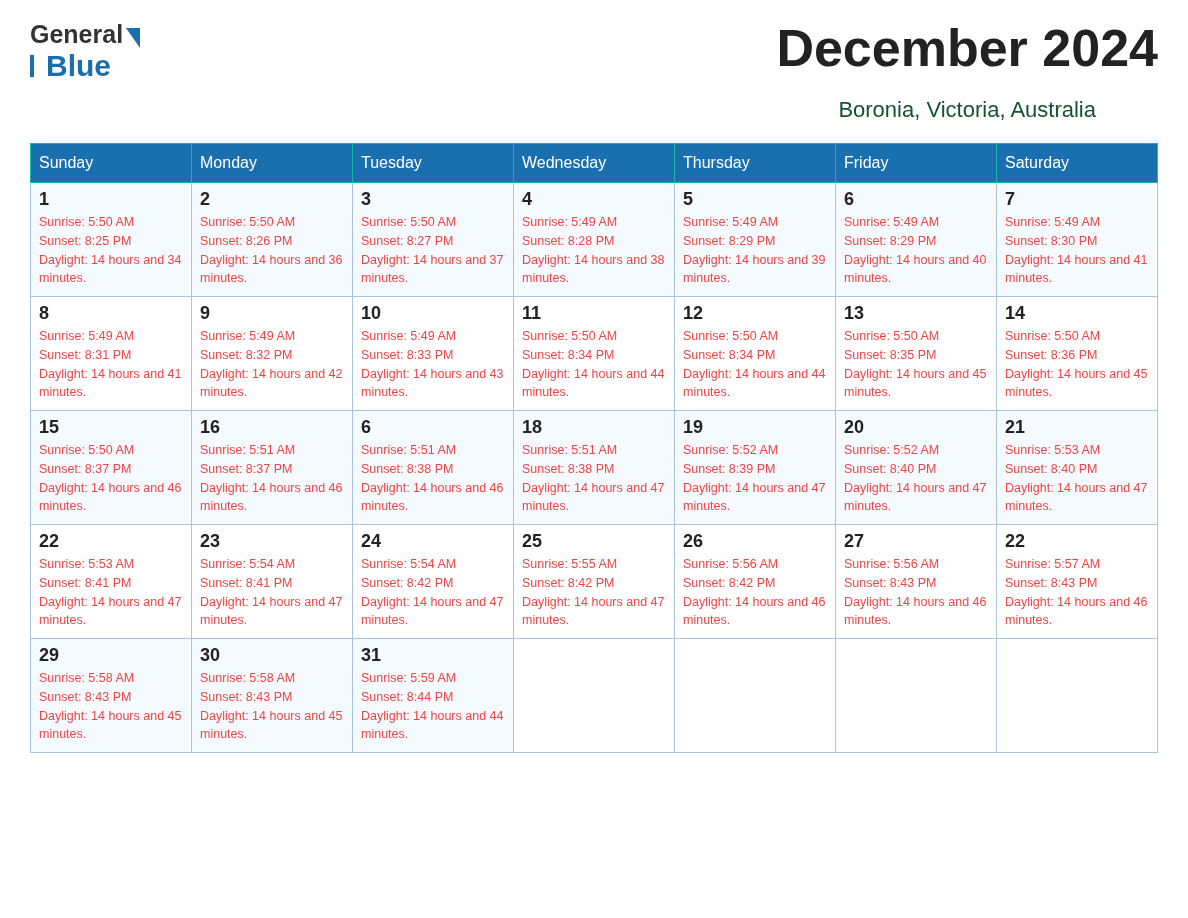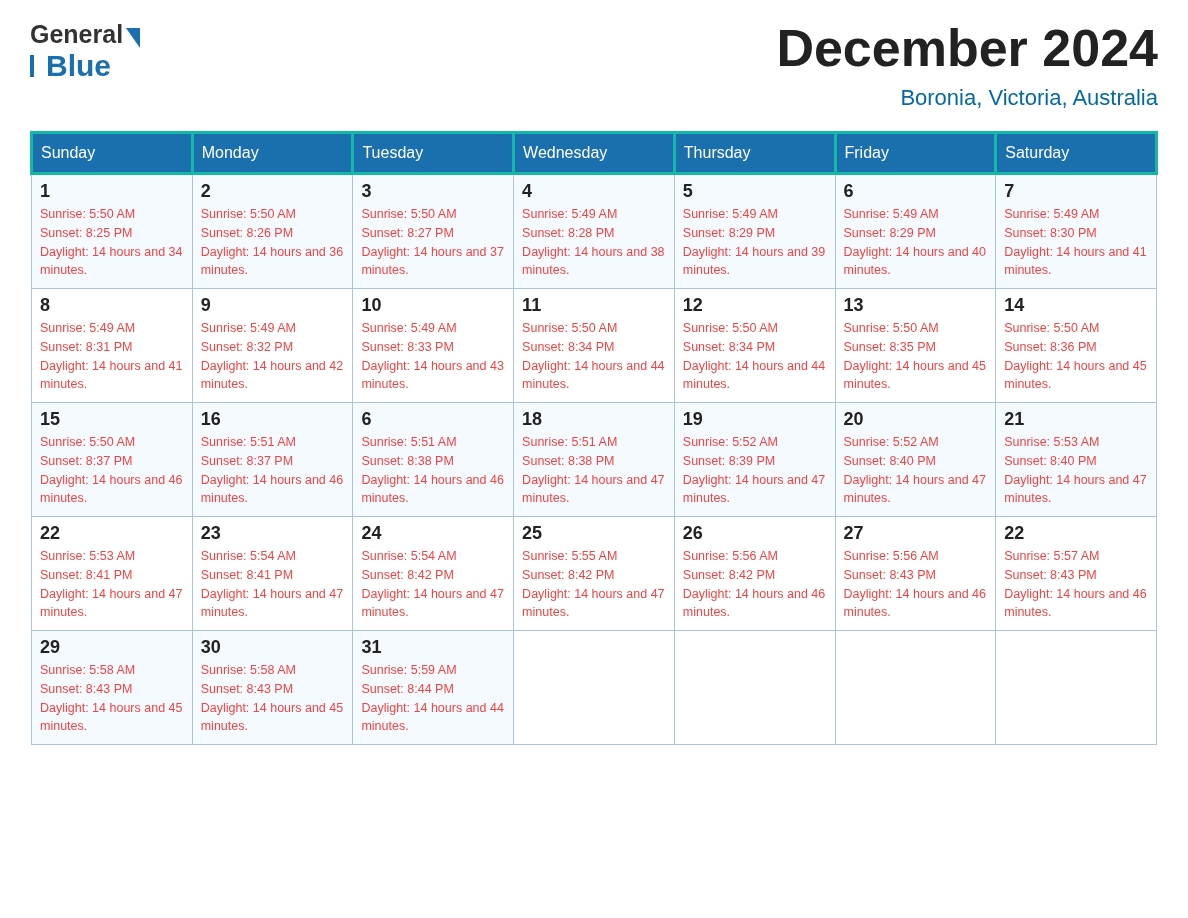--- a/index.html
+++ b/index.html
@@ -15,46 +15,46 @@
       justify-content: space-between;
       align-items: flex-start;
       margin-bottom: 20px;
     }
     .logo {
       display: flex;
       flex-direction: column;
       align-items: flex-start;
     }
     .title-section {
-      text-align: right;
+      text-align: center;
     }
     .month-year {
       font-size: 52px;
       font-weight: bold;
       color: #222;
       line-height: 1.1;
     }
     .location {
       font-size: 22px;
-      color: #0369a1;
-      margin-top: 8px;
+      color: #14532d;
+      margin-top: 20px;
     }
     table {
       width: 100%;
       border-collapse: collapse;
       table-layout: fixed;
     }
     thead tr th {
       background: #1a6faf;
       color: #fff;
       padding: 10px 8px;
       text-align: left;
       font-size: 16px;
       font-weight: normal;
-      border: 3px solid #14b8a6;
+      border: 1px solid #14b8a6;
     }
     tbody tr td {
       vertical-align: top;
       padding: 6px 8px 8px 8px;
       font-size: 13px;
       color: #333;
       border: 1px solid #aac4dd;
       height: 100px;
     }
     .day-number {

